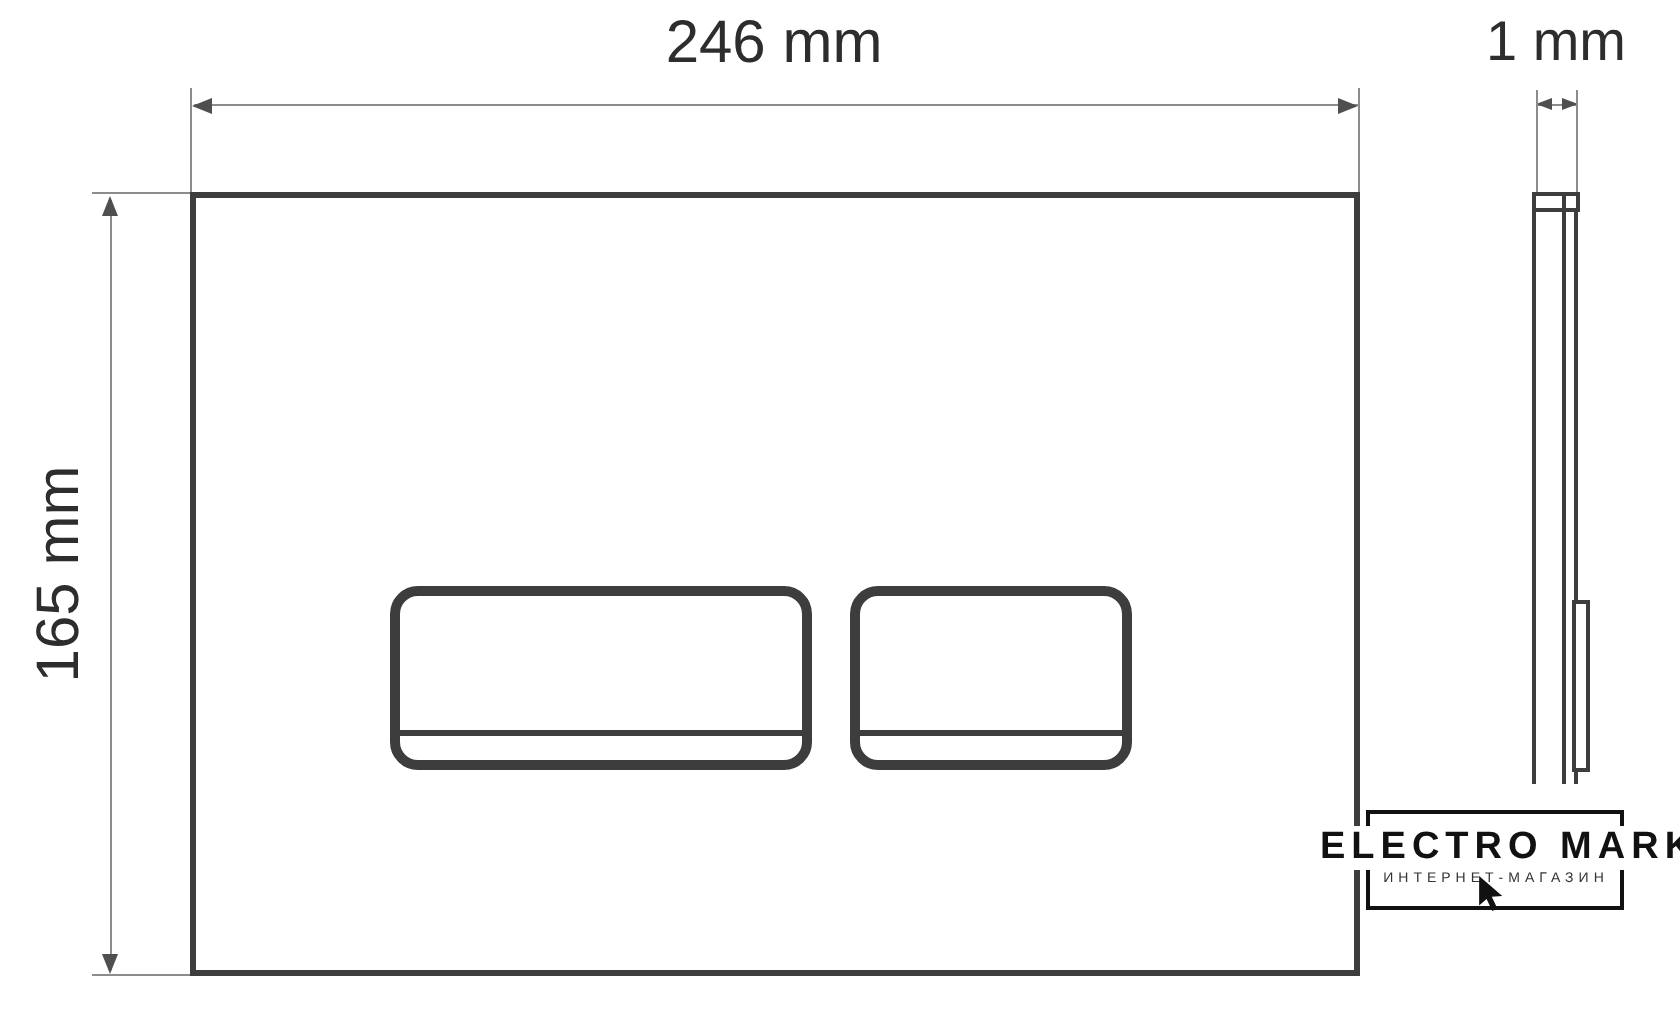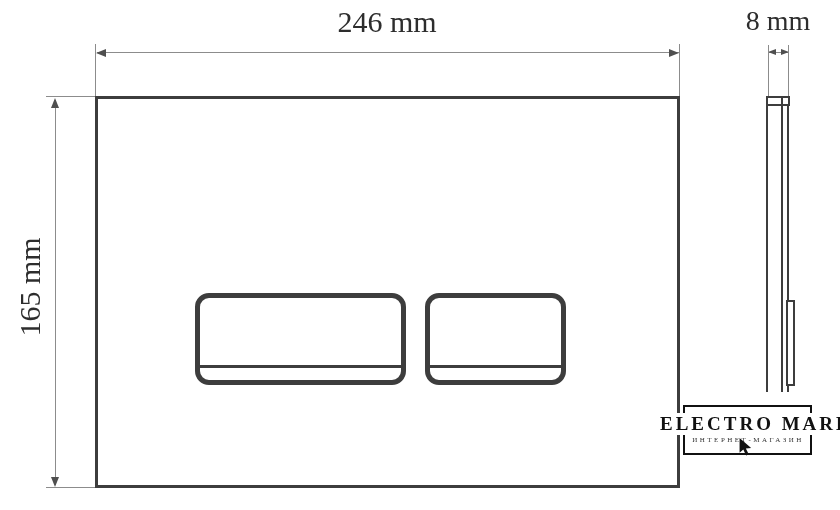--- a/index.html
+++ b/index.html
@@ -1,18 +1,18 @@
 <!DOCTYPE html>
 <html><head>
 <meta charset="utf-8">
 <style>
   html,body{margin:0;padding:0;background:#fff;}
   #canvas{
     position:relative;width:840px;height:510px;background:#fff;overflow:hidden;
-    font-family:Liberation Serif, serif;color:#2d2d2d;
+    font-family:Liberation Sans, sans-serif;color:#2d2d2d;
   }
   .abs{position:absolute;}
   
   .plate{
     left:95px;top:96px;width:585px;height:392px;
     border:3px solid #3d3d3d;box-sizing:border-box;background:#fff;
   }
   .btn{
     border:5px solid #3d3d3d;border-radius:14px;box-sizing:border-box;background:#fff;
   }
@@ -76,21 +76,21 @@
   <div class="abs dimline dim-w-ext-l"></div>
   <div class="abs dimline dim-w-ext-r"></div>
 
   <div class="abs dim-text dim-h-text">165 mm</div>
   <div class="abs dimline dim-h-line"></div>
   <div class="abs arr arr-up" style="left:51px;top:98px;"></div>
   <div class="abs arr arr-down" style="left:51px;top:477px;"></div>
   <div class="abs dimline dim-h-ext-t"></div>
   <div class="abs dimline dim-h-ext-b"></div>
 
-  <div class="abs dim-text dim-d-text">8 mm</div>
+  <div class="abs dim-text dim-d-text">1 mm</div>
   <div class="abs dimline dim-d-line"></div>
   <div class="abs arr arr-left-sm" style="left:768px;top:49px;"></div>
   <div class="abs arr arr-right-sm" style="left:781px;top:49px;"></div>
   <div class="abs dimline dim-d-ext-l"></div>
   <div class="abs dimline dim-d-ext-r"></div>
 
   <div class="abs plate">
     <div class="abs btn btn-left" style="left:97px;top:194px;">
       <div class="btn-inner-line"></div>
     </div>

